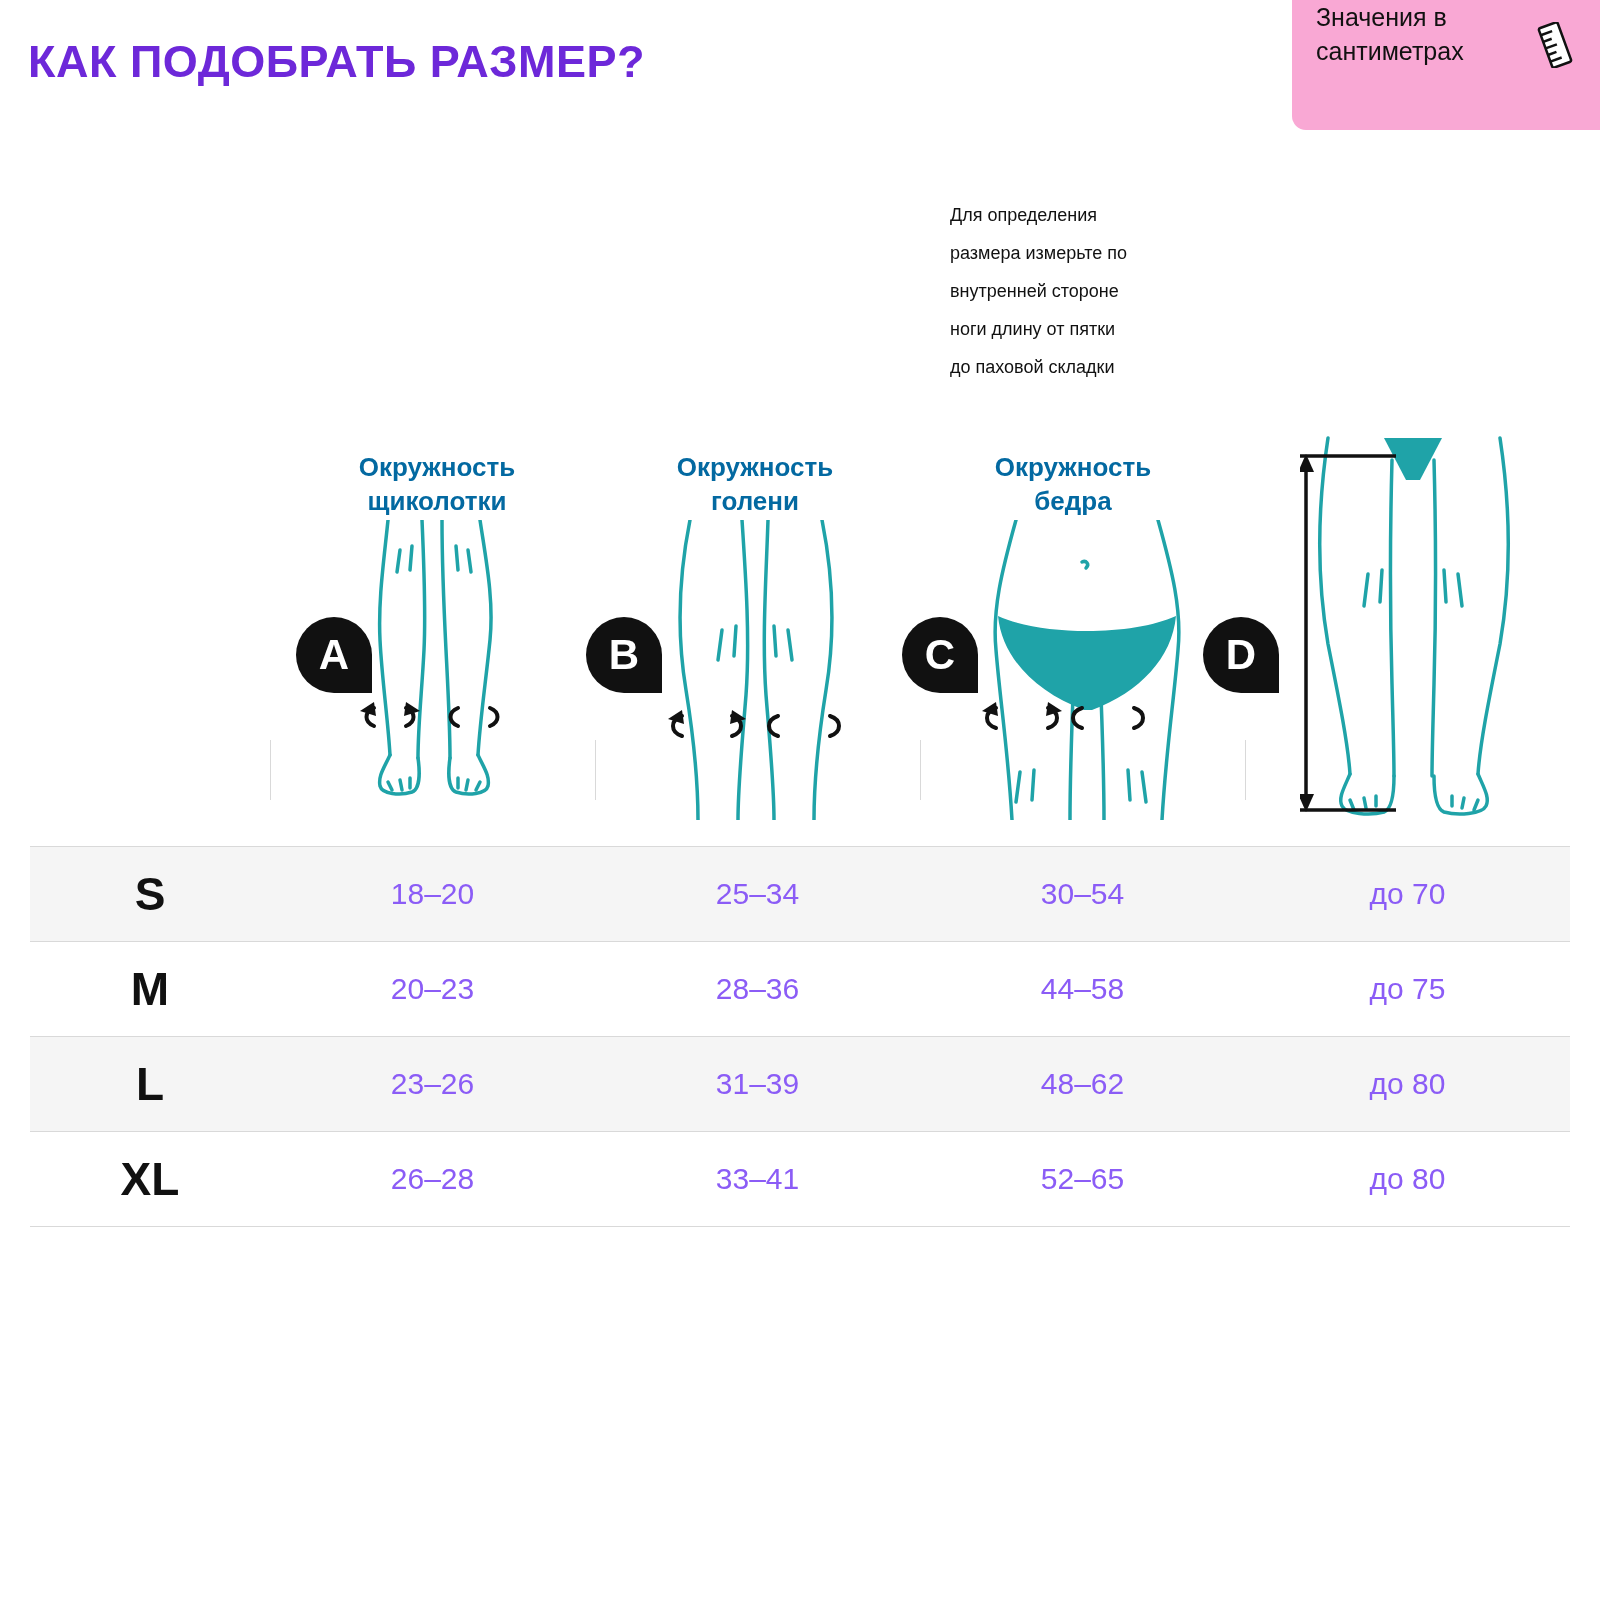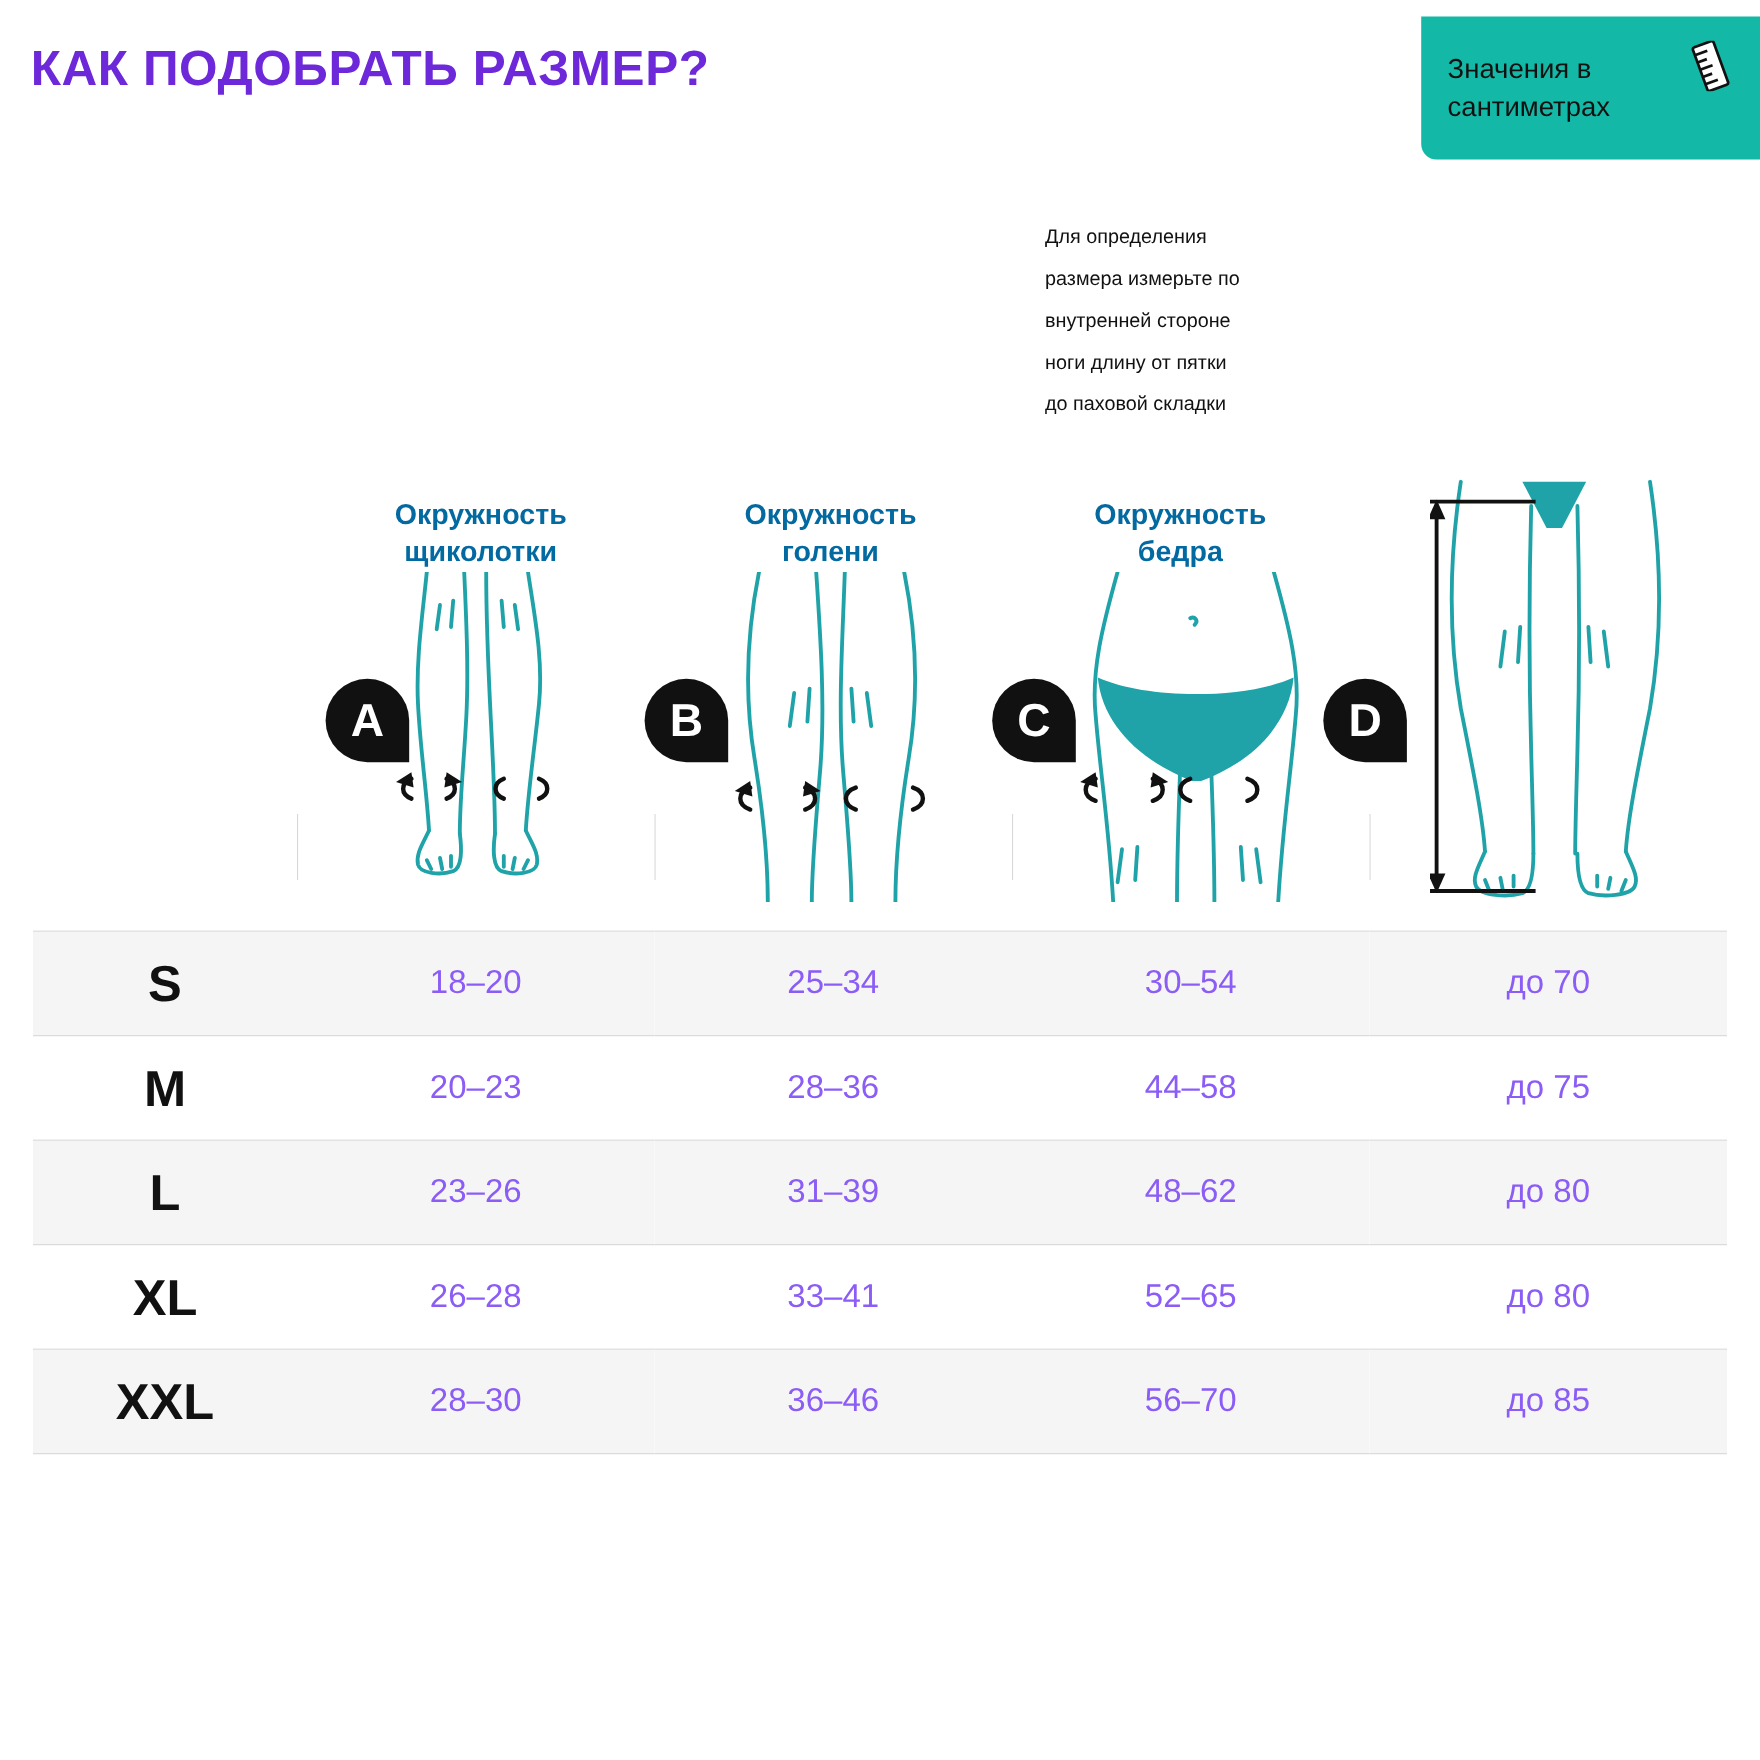--- a/index.html
+++ b/index.html
@@ -23,27 +23,27 @@
     top: 36px;
     font-size: 45px;
     font-weight: bold;
     letter-spacing: 0.5px;
     color: #6d28d9;
   }
 
   .units-badge {
     position: absolute;
     right: 0;
-    top: 15px;
+    top: 0;
     width: 308px;
     height: 130px;
-    background: #14b8a6;
+    background: #f9a8d4;
     border-bottom-left-radius: 14px;
     display: flex;
-    align-items: center;
+    align-items: flex-start;
     justify-content: flex-start;
     padding-left: 24px;
     box-sizing: border-box;
   }
   .units-badge .units-text {
     font-size: 25px;
     line-height: 34px;
     color: #111111;
     max-width: 205px;
   }
@@ -360,22 +360,15 @@
     </tr>
 
     <tr class="data-row">
       <td class="size-cell">XL</td>
       <td class="value-cell">26–28</td>
       <td class="value-cell">33–41</td>
       <td class="value-cell">52–65</td>
       <td class="value-cell">до 80</td>
     </tr>
 
-    <tr class="data-row shaded">
-      <td class="size-cell">XXL</td>
-      <td class="value-cell">28–30</td>
-      <td class="value-cell">36–46</td>
-      <td class="value-cell">56–70</td>
-      <td class="value-cell">до 85</td>
-    </tr>
 
   </tbody>
 </table>
 
 </body></html>

